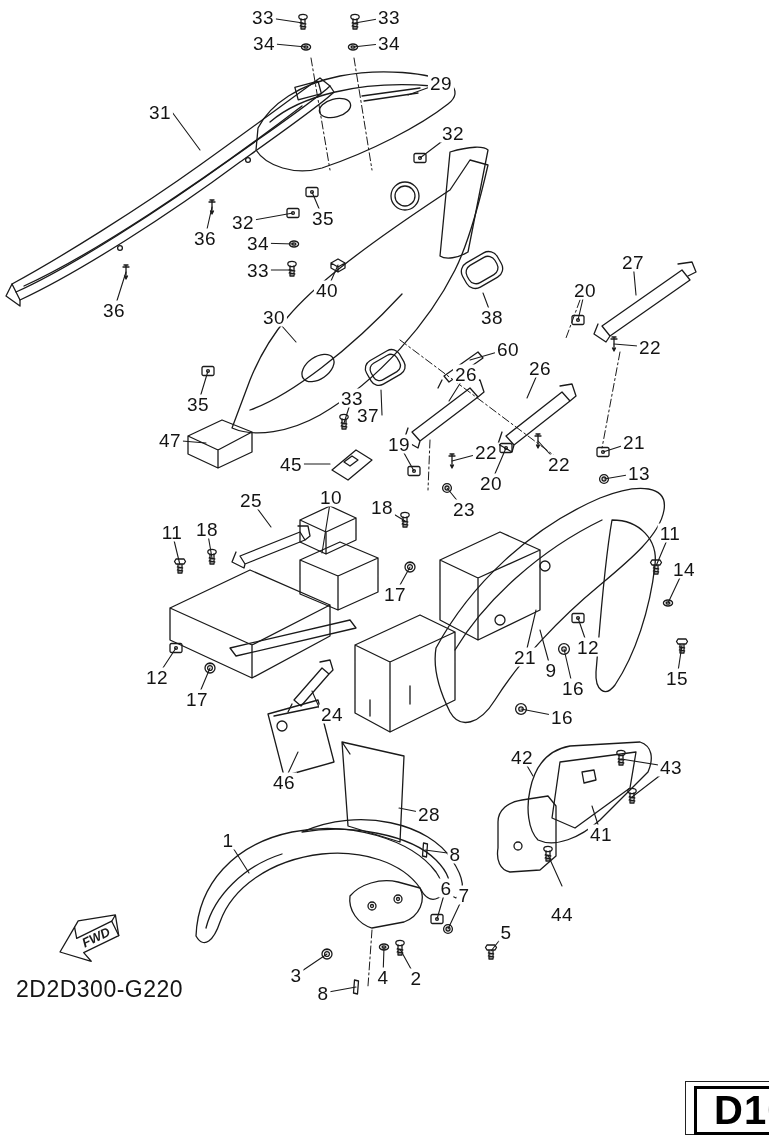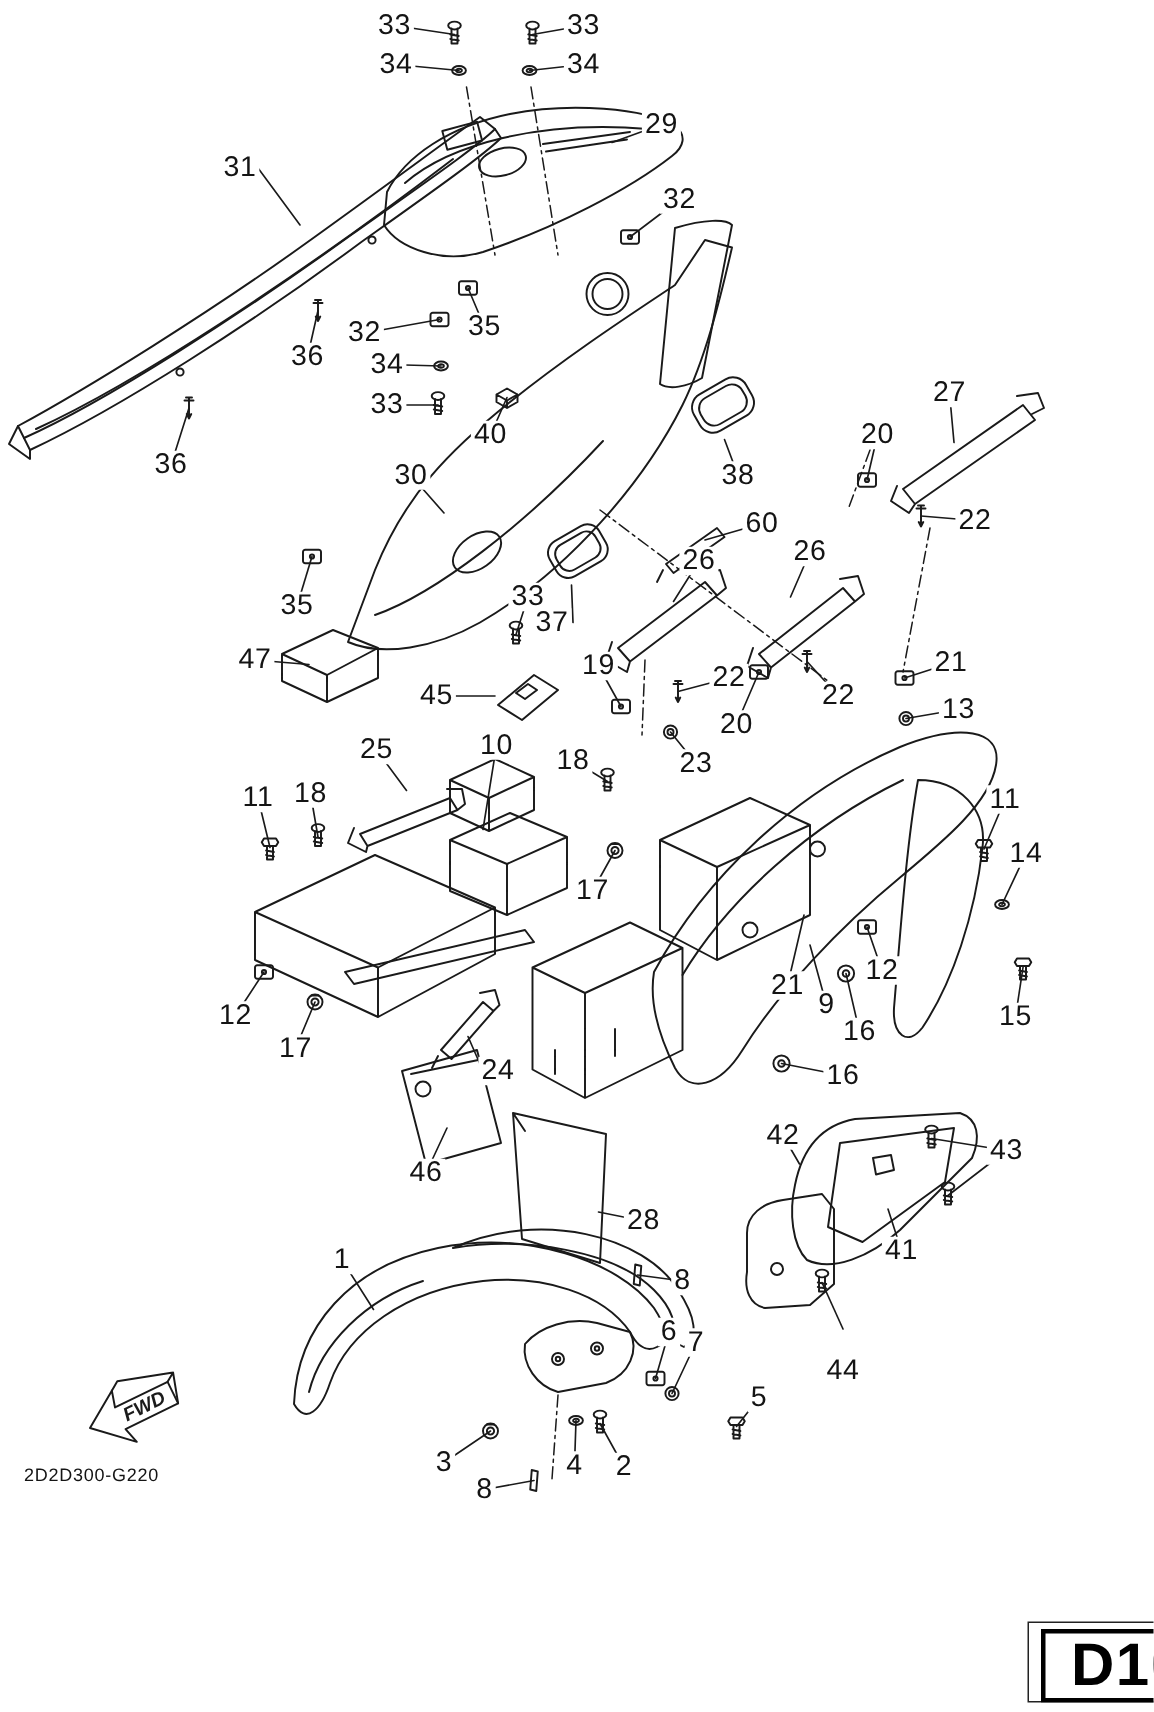--- a/index.html
+++ b/index.html
@@ -3,21 +3,21 @@
 <meta charset="utf-8">
 <style>
   html,body{margin:0;padding:0;background:#fff;}
   body{width:769px;height:1141px;position:relative;overflow:hidden;
        font-family:"Liberation Sans",sans-serif;}
   #stage{position:absolute;left:0;top:0;width:769px;height:1141px;}
   svg{position:absolute;left:0;top:0;}
   .callout{position:absolute;transform:translate(-50%,-50%);
            font-size:19px;line-height:1;color:#141414;background:#fff;
            padding:0 2px;white-space:nowrap;letter-spacing:0.5px;}
-  .code-text{position:absolute;left:16px;top:976px;font-size:12px;
+  .code-text{position:absolute;left:16px;top:976px;font-size:23px;
              color:#141414;letter-spacing:0.5px;}
   .pageref-outer{position:absolute;left:685px;top:1081px;width:120px;height:52px;
                  border:1.5px solid #222;background:#fff;}
   .pageref-box{position:absolute;left:694px;top:1086px;width:110px;height:43px;
                border:3px solid #000;background:#fff;display:flex;
                align-items:center;}
   .pageref-box span{font-size:40px;font-weight:bold;color:#000;
                     padding-left:17px;letter-spacing:1px;}
 </style>
 </head>

